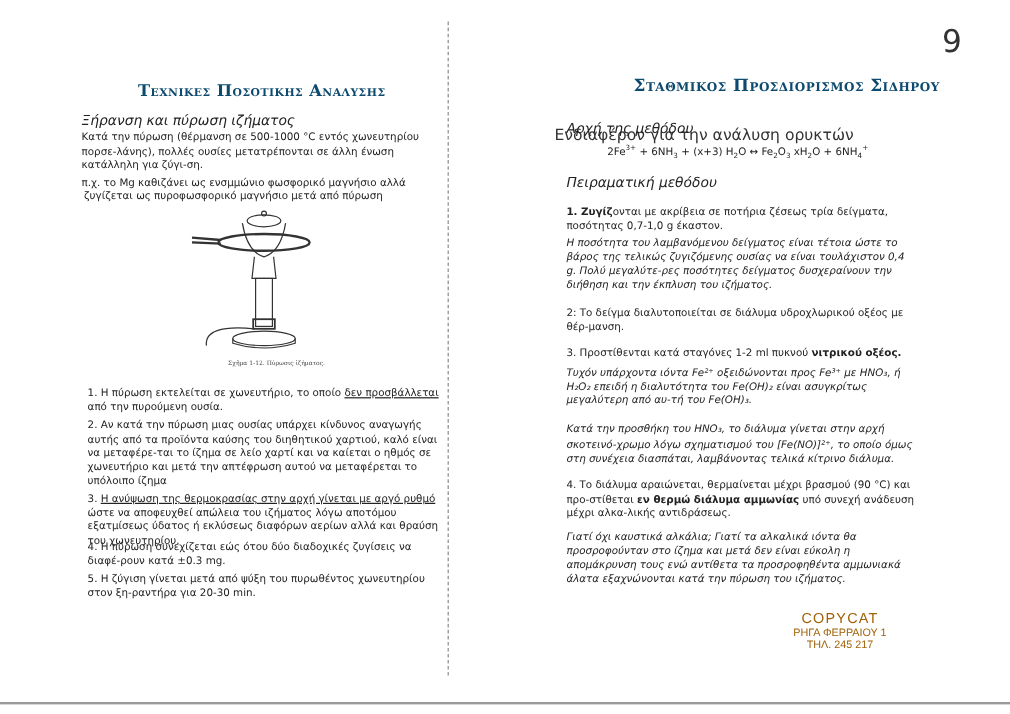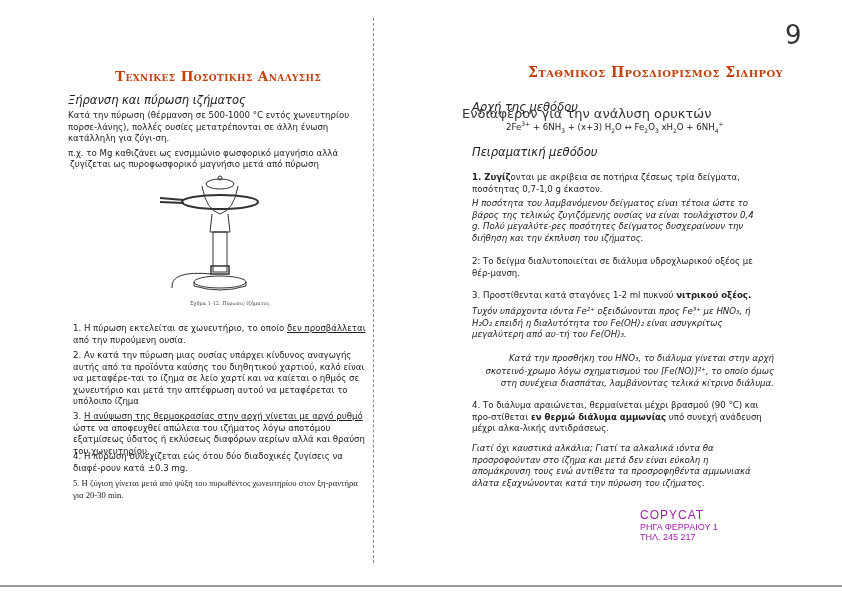--- a/index.html
+++ b/index.html
@@ -1,27 +1,27 @@
 <!DOCTYPE html>
 <html><head>
 <meta charset="utf-8">
 <style>
   html,body{margin:0;padding:0;}
   body{width:842px;height:595px;background:#ffffff;position:relative;overflow:hidden;
        font-family:"DejaVu Sans", sans-serif;color:#1a1a1a;}
   .abs{position:absolute;}
-  .title{font-family:"DejaVu Serif", serif;font-weight:bold;font-size:13.5px;letter-spacing:0.4px;color:#c2410c;font-variant:small-caps;}
+  .title{font-family:"DejaVu Serif", serif;font-weight:bold;font-size:13.5px;letter-spacing:0.4px;color:#0c4a6e;font-variant:small-caps;}
   .sub{font-style:italic;font-size:11.5px;color:#222;}
   .p{font-size:8.6px;line-height:11.6px;color:#222;}
   .pi{font-size:8.6px;line-height:11.6px;color:#222;font-style:italic;}
   .u{text-decoration:underline;}
   .b{font-weight:bold;}
   .sep{position:absolute;left:373px;top:18px;width:0;height:545px;border-left:1px dashed #8a8a8a;}
   .bottom-line{position:absolute;left:0;top:585px;width:842px;height:2px;background:#9a9a9a;}
-  .stamp{font-family:"Liberation Sans", sans-serif;color:#a21caf;}
+  .stamp{font-family:"Liberation Sans", sans-serif;text-align:center;color:#a16207;}
   .eq{font-size:8.6px;color:#222;}
   sub,sup{font-size:6px;}
 </style>
 </head>
 <body>
 
 <div class="sep"></div>
 <div class="bottom-line"></div>
 
 <div>
@@ -53,21 +53,21 @@
   </div>
   <div class="abs p" style="left:73px;top:350px;width:296px;">
     <span>2. Αν κατά την πύρωση μιας ουσίας υπάρχει κίνδυνος αναγωγής αυτής από τα προϊόντα καύσης του διηθητικού χαρτιού, καλό είναι να μεταφέρε-ται το ίζημα σε λείο χαρτί και να καίεται ο ηθμός σε χωνευτήριο και μετά την απτέφρωση αυτού να μεταφέρεται το υπόλοιπο ίζημα</span>
   </div>
   <div class="abs p" style="left:73px;top:411px;width:296px;">
     <span>3. </span><span class="u">Η ανύψωση της θερμοκρασίας στην αρχή γίνεται με αργό ρυθμό</span><span> ώστε να αποφευχθεί απώλεια του ιζήματος λόγω αποτόμου εξατμίσεως ύδατος ή εκλύσεως διαφόρων αερίων αλλά και θραύση του χωνευτηρίου.</span>
   </div>
   <div class="abs p" style="left:73px;top:451px;width:296px;">
     <span>4. Η πύρωση συνεχίζεται εώς ότου δύο διαδοχικές ζυγίσεις να διαφέ-ρουν κατά ±0.3 mg.</span>
   </div>
-  <div class="abs p" style="left:73px;top:478px;width:296px;font-family:Liberation Serif, serif;">
+  <div class="abs p" style="left:73px;top:478px;width:296px;">
     <span>5. Η ζύγιση γίνεται μετά από ψύξη του πυρωθέντος χωνευτηρίου στον ξη-ραντήρα για 20-30 min.</span>
   </div>
 </div>
 
 <div>
   <div class="abs" style="left:785px;top:20px;font-family:'DejaVu Sans',sans-serif;font-size:26px;color:#333;">9</div>
   <div class="abs title" style="left:500px;top:64px;font-size:14px;margin-left:28px;">Σταθμικος Προσδιορισμος Σιδηρου</div>
   <div class="abs" style="left:462px;top:86px;font-size:13px;color:#333;margin-top:20px;">Ενδιαφέρον για την ανάλυση ορυκτών</div>
   <div class="abs sub" style="left:472px;top:100px;">Αρχή της μεθόδου</div>
   <div class="abs eq" style="left:506px;top:120px;">
@@ -77,21 +77,21 @@
 
   <div class="abs p" style="left:472px;top:172px;width:290px;">
     <span class="b">1. Ζυγίζ</span><span>ονται με ακρίβεια σε ποτήρια ζέσεως τρία δείγματα, ποσότητας 0,7-1,0 g έκαστον.</span>
   </div>
   <div class="abs pi" style="left:472px;top:198px;width:290px;">Η ποσότητα του λαμβανόμενου δείγματος είναι τέτοια ώστε το βάρος της τελικώς ζυγιζόμενης ουσίας να είναι τουλάχιστον 0,4 g. Πολύ μεγαλύτε-ρες ποσότητες δείγματος δυσχεραίνουν την διήθηση και την έκπλυση του ιζήματος.</div>
   <div class="abs p" style="left:472px;top:256px;width:290px;">2: Το δείγμα διαλυτοποιείται σε διάλυμα υδροχλωρικού οξέος με θέρ-μανση.</div>
   <div class="abs p" style="left:472px;top:290px;width:290px;">
     <span>3. Προστίθενται κατά σταγόνες 1-2 ml πυκνού </span><span class="b">νιτρικού οξέος.</span>
   </div>
   <div class="abs pi" style="left:472px;top:306px;width:290px;">Τυχόν υπάρχοντα ιόντα Fe²⁺ οξειδώνονται προς Fe³⁺ με HNO₃, ή H₂O₂ επειδή η διαλυτότητα του Fe(OH)₂ είναι ασυγκρίτως μεγαλύτερη από αυ-τή του Fe(OH)₃.</div>
-  <div class="abs pi" style="left:484px;top:352px;width:290px;line-height:12.5px;text-align:right;">Κατά την προσθήκη του HNO₃, το διάλυμα γίνεται στην αρχή σκοτεινό-χρωμο λόγω σχηματισμού του [Fe(NO)]²⁺, το οποίο όμως στη συνέχεια διασπάται, λαμβάνοντας τελικά κίτρινο διάλυμα.</div>
+  <div class="abs pi" style="left:472px;top:352px;width:290px;line-height:12.5px;">Κατά την προσθήκη του HNO₃, το διάλυμα γίνεται στην αρχή σκοτεινό-χρωμο λόγω σχηματισμού του [Fe(NO)]²⁺, το οποίο όμως στη συνέχεια διασπάται, λαμβάνοντας τελικά κίτρινο διάλυμα.</div>
   <div class="abs p" style="left:472px;top:400px;width:290px;">
     <span>4. Το διάλυμα αραιώνεται, θερμαίνεται μέχρι βρασμού (90 °C) και προ-στίθεται </span><span class="b">εν θερμώ διάλυμα αμμωνίας</span><span> υπό συνεχή ανάδευση μέχρι αλκα-λικής αντιδράσεως.</span>
   </div>
   <div class="abs pi" style="left:472px;top:443px;width:290px;">Γιατί όχι καυστικά αλκάλια; Γιατί τα αλκαλικά ιόντα θα προσροφούνταν στο ίζημα και μετά δεν είναι εύκολη η απομάκρυνση τους ενώ αντίθετα τα προσροφηθέντα αμμωνιακά άλατα εξαχνώνονται κατά την πύρωση του ιζήματος.</div>
 
   <div class="abs stamp" style="left:640px;top:508px;width:120px;">
     <div style="font-size:12px;letter-spacing:1px;">COPYCAT</div>
     <div style="font-size:9px;">ΡΗΓΑ ΦΕΡΡΑΙΟΥ 1</div>
     <div style="font-size:9px;">ΤΗΛ. 245 217</div>
   </div>

